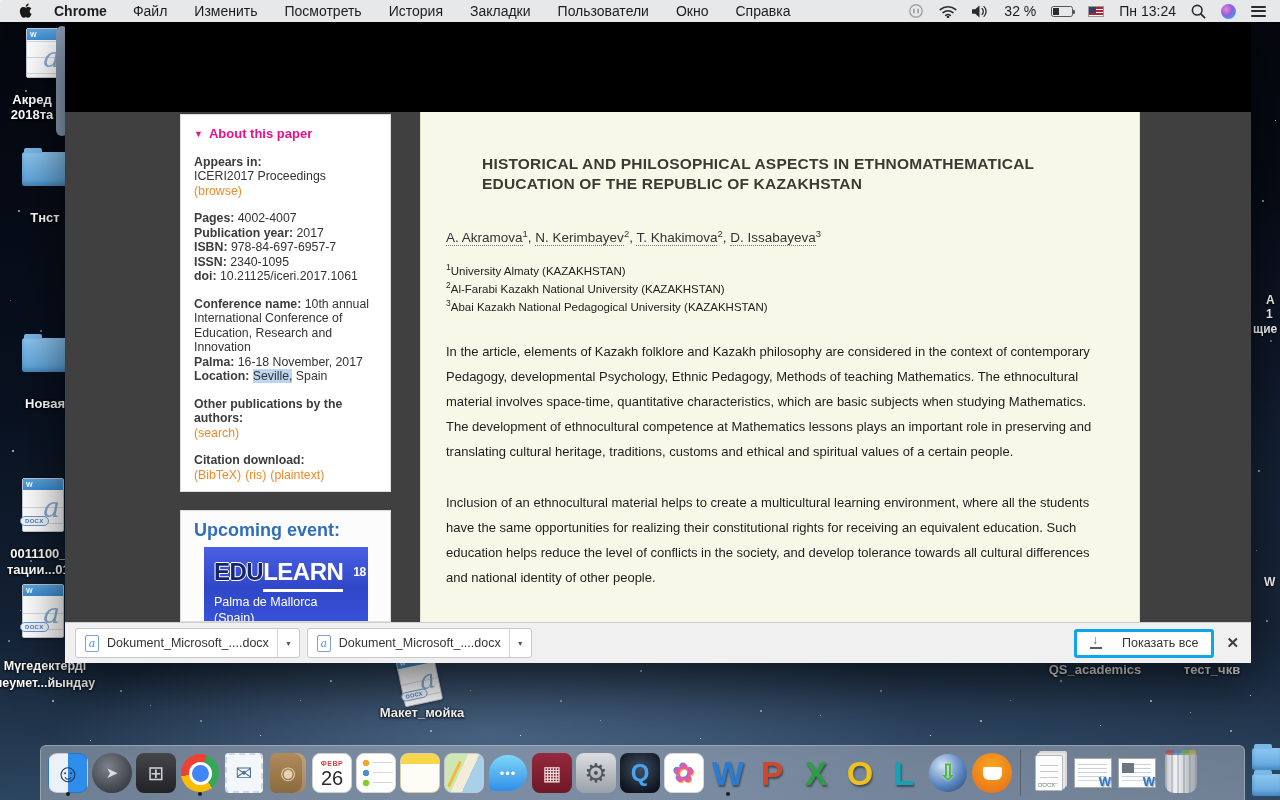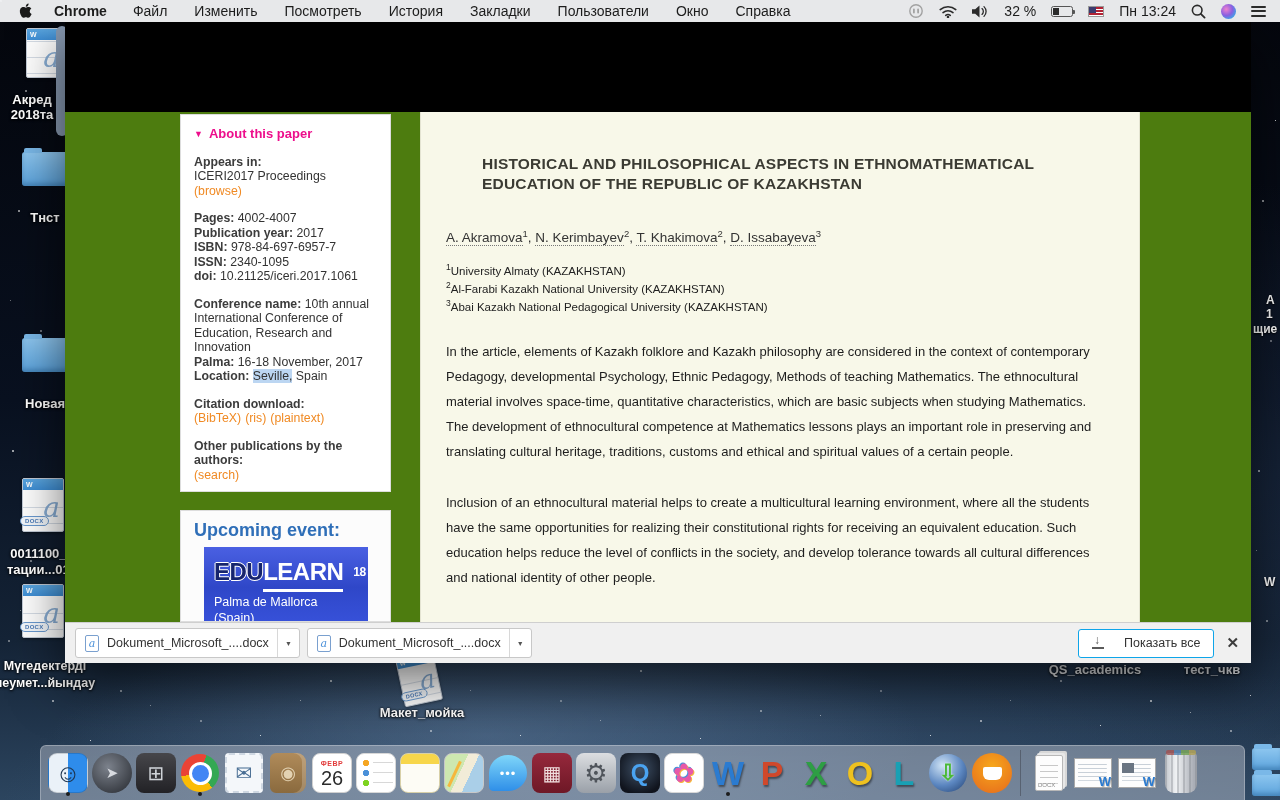--- a/index.html
+++ b/index.html
@@ -68,21 +68,21 @@
   .siri { width:15px; height:15px; border-radius:50%; display:inline-block;
     background:radial-gradient(circle at 35% 35%, #ef82cf, #8a5fe0 45%, #2bb3e8 85%); }
   .nlist { display:inline-block; width:15px; }
   .nlist i { display:block; height:2px; background:#2b2b2b; margin:2.5px 0; border-radius:1px; }
   .nlist i:nth-child(2){ width:15px; } .nlist i:nth-child(1){ width:15px; } .nlist i:nth-child(3){ width:15px; }
 
   
   .window { position:absolute; left:65px; top:22px; width:1186px; height:641px; z-index:10;
     box-shadow:0 18px 50px rgba(0,0,0,.6); background:#fff; }
   .win-black { height:90px; background:#000; }
-  .page { position:relative; height:510px; background:#4d7c0f; overflow:hidden;text-decoration:underline; }
+  .page { position:relative; height:510px; background:#404040; overflow:hidden;text-decoration:underline; }
 
   
   .sb-box { position:absolute; left:115px; width:211px; background:#fff; border:1px solid #ddd; font-size:12.3px;
     color:#333; line-height:14.5px; }
   .sb-about { top:2px; height:378px; padding:12px 13px; }
   .sb-upc { top:398px; height:112px; background:#fcfcfc; padding:12px 13px; overflow:hidden; }
   .sb-title { color:#ed0e8c; font-weight:bold; font-size:13px; margin-bottom:13px; }
   .sb-title .tri { font-size:9px; margin-right:6px; vertical-align:1px; }
   .sb-sec { margin-bottom:13px; }
   .sb-sec b { color:#3c3c3c; }
@@ -113,21 +113,21 @@
   .dl-items { display:flex; gap:7px; margin-left:2px; }
   .dl-item { display:flex; align-items:center; height:30px; background:#fff; border:1px solid #c8c8c8; border-radius:3px;
     padding:0 0 0 9px; font-size:12.5px; color:#333; }
   .docx-mini { position:relative; width:14px; height:17px; background:#fff; border:1px solid #7aa0cf; border-radius:2px;
     margin-right:8px; text-align:center; }
   .docx-mini i { font-family:"DejaVu Serif", serif; font-style:italic; font-size:11px; color:#4a90d9; line-height:15px; }
   .dl-name { margin-right:8px; }
   .dl-caret { border-left:1px solid #d8d8d8; align-self:stretch; display:flex; align-items:center; padding:0 7px;
     font-size:7px; color:#555; }
   .dl-right { margin-left:auto; display:flex; align-items:center; gap:12px; padding-right:4px; }
-  .showall { display:flex; align-items:center; gap:20px; height:29px; background:#fff; border:1px solid #0ea5e9;
+  .showall { display:flex; align-items:center; gap:20px; height:29px; background:#fff; border:3px solid #0ea5e9;
     border-radius:3px; padding:0 13px; font-size:12.5px; color:#333; }
   .dlg { position:relative; width:12px; height:12px; display:inline-block; }
   .dlg::before { content:"↓"; position:absolute; left:2px; top:-4px; font-size:12px; font-weight:bold; color:#5a5a5a; }
   .dlg::after { content:""; position:absolute; left:0; bottom:0; width:12px; height:2px; background:#5a5a5a; }
   .dl-close { font-size:15px; font-weight:bold; color:#3c3c3c; }
 
   
   .dock { position:absolute; left:40px; bottom:0; width:1205px; height:55px; z-index:40;
     background:rgba(185,192,204,.48); border:1px solid rgba(255,255,255,.28); border-bottom:none;
     border-radius:6px 6px 0 0; display:flex; align-items:center; padding:0 6px; gap:2px; }
@@ -298,27 +298,27 @@
           <div><b>doi:</b> <span>10.21125/iceri.2017.1061</span></div>
         </div>
 
       <div class="sb-sec">
         <div><b>Conference name:</b> <span>10th annual International Conference of Education, Research and Innovation</span></div>
         <div><b>Palma:</b> <span>16-18 November, 2017</span></div>
         <div><b>Location:</b> <span class="sel">Seville,</span> <span>Spain</span></div>
       </div>
 
       <div class="sb-sec">
+        <b>Other publications by the authors:</b><br>
+        <a class="olink">(search)</a>
+      </div>
+
+      <div class="sb-sec">
         <b>Citation download:</b><br>
         <span><a class="olink" style="margin-right:4px;">(BibTeX)</a><a class="olink" style="margin-right:4px;">(ris)</a><a class="olink" style="margin-right:4px;">(plaintext)</a></span>
-      </div>
-
-      <div class="sb-sec">
-        <b>Other publications by the authors:</b><br>
-        <a class="olink">(search)</a>
       </div>
     </aside>
 
     <aside class="sb-box sb-upc">
       <div class="upc-title">Upcoming event:</div>
       <div class="edubanner">
         <div class="edu-logo"><span class="edu-e">EDU</span><span class="edu-l">LEARN</span><span class="edu-y">18</span></div>
         <div class="edu-loc">Palma de Mallorca (Spain)</div>
 
       </div>

